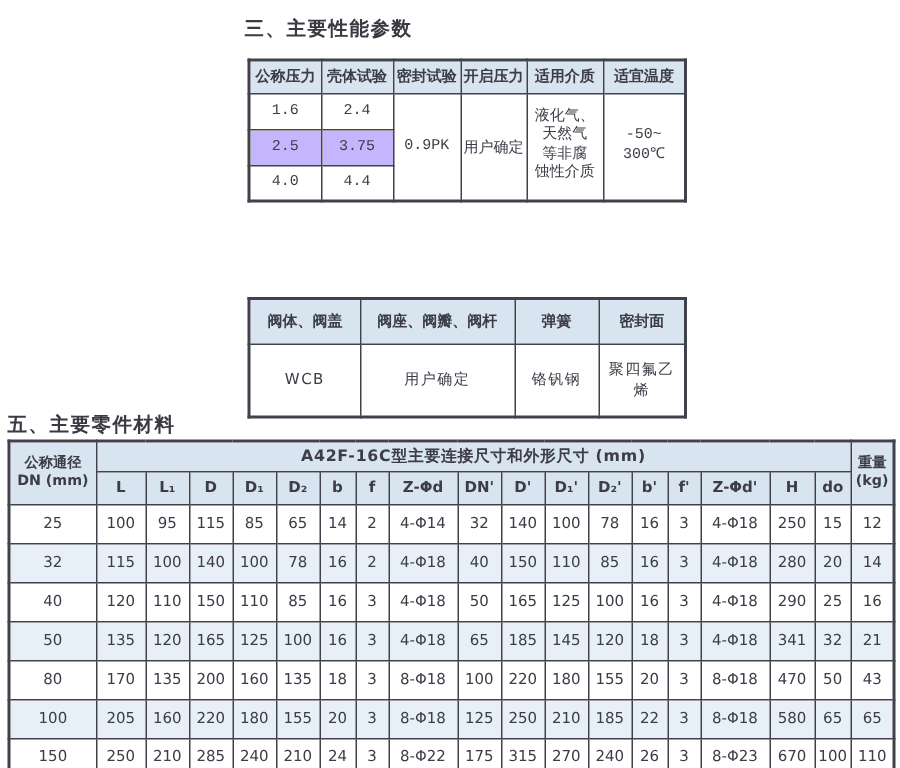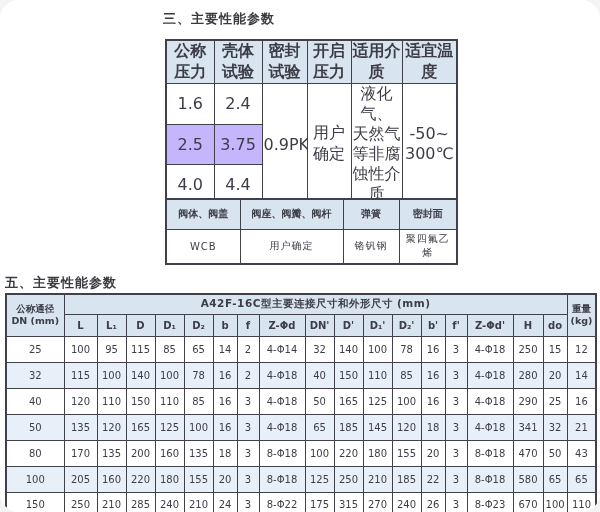--- a/index.html
+++ b/index.html
@@ -1,43 +1,43 @@
 <!DOCTYPE html>
 <html><head>
 <meta charset="utf-8">
 <style>
   html,body { margin:0; padding:0; }
   body { font-family: "DejaVu Sans", "Liberation Sans", sans-serif; background:#f4f4f4; }
   .page {
     position:relative; width:600px; height:512px; background:#ffffff;
-    color:#3d3d47; overflow:hidden;border-radius:19px;
+    color:#3d3d47; overflow:hidden;
   }
   .sec-title {
     position:absolute; font-size:13px; font-weight:bold; color:#3a3a42;
     letter-spacing:1px; white-space:nowrap;
   }
   table.t {
     position:absolute; border-collapse:collapse; table-layout:fixed;
     border:2px solid #41414b; background:#ffffff;
   }
   table.t th, table.t td {
     border:1px solid #41414b; text-align:center; vertical-align:middle;
     padding:0 1px; overflow:hidden; color:#3d3d47;
   }
   table.t th { background:#d8e4f0; font-weight:600; }
   .pre { white-space:pre-line; line-height:1.25; }
   
-  table.perf { left:165px; top:39px; width:291px; font-size:16px; }
+  table.perf { left:165px; top:39px; width:291px; font-size:10px;font-family:Liberation Mono, monospace; }
   table.perf tr.head { height:22px; }
   table.perf tr.r { height:24px;padding-left:30px; }
   table.perf td.hl { background:#c4b5fd; }
   
   table.mat { left:165px; top:198px; width:291px; font-size:10px; }
   table.mat tr.head { height:30px;padding-left:38px; }
-  table.mat tr.r { height:35px; letter-spacing:1px; }
+  table.mat tr.r { height:49px; letter-spacing:1px; }
   
   table.dims { left:5px; top:293px; width:582px; font-size:10px; }
   table.dims tr.h1 { height:20px; }
   table.dims tr.h2 { height:22px; }
   table.dims tbody tr { height:26px; }
   table.dims tbody tr.hl td { background:#e7f0f8; }
   table.dims th.corner, table.dims th.weight { font-size:9.5px; }
   table.dims th.span-h { font-size:10.5px; letter-spacing:0.5px; font-weight:600; }
   table.dims td { font-size:10px; }
 </style>
@@ -106,21 +106,21 @@
     </tr>
     <tr class="r">
       <td>WCB</td>
       <td>用户确定</td>
       <td>铬钒钢</td>
       <td>聚四氟乙烯</td>
     </tr>
   </tbody>
     </table>
 
-  <div class="sec-title" style="left:5px; top:274px;">五、主要性能参数</div>
+  <div class="sec-title" style="left:5px; top:274px;">五、主要零件材料</div>
 
   <table class="t dims">
     <colgroup>
       <col style="width:58px">
       <col style="width:33px">
         <col style="width:29px">
         <col style="width:29px">
         <col style="width:29px">
       <col style="width:29px">
         <col style="width:24px">

